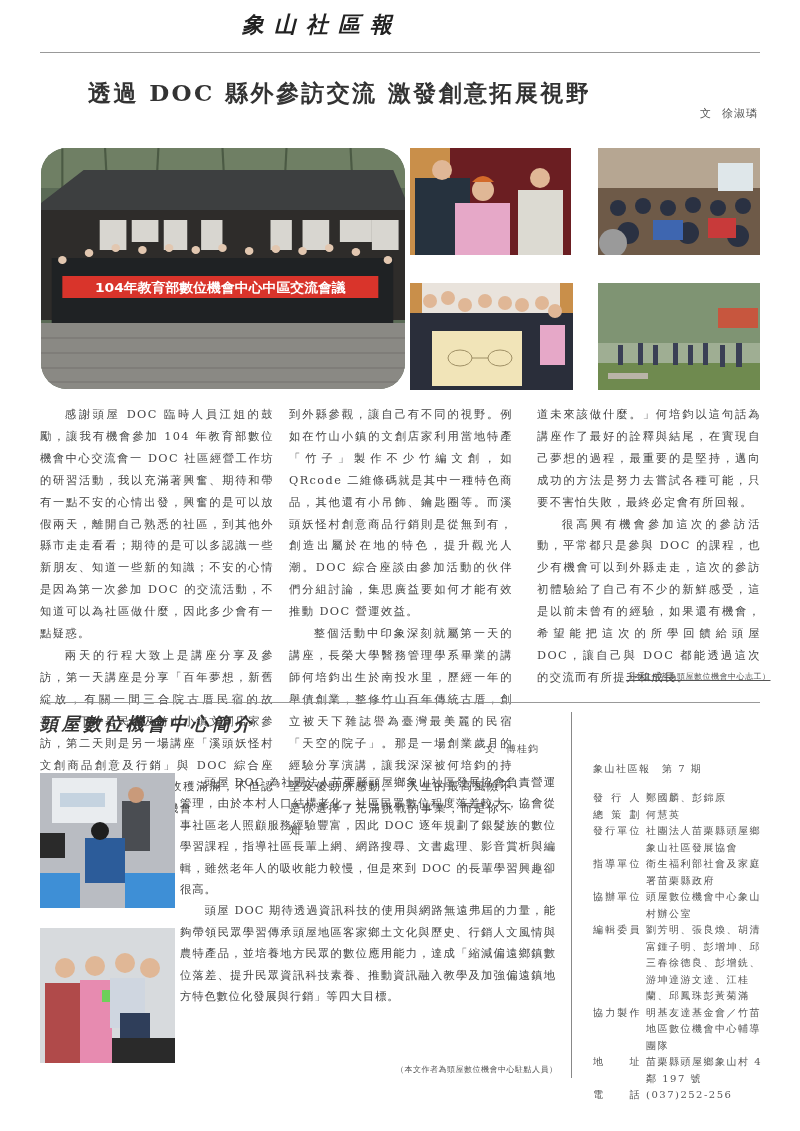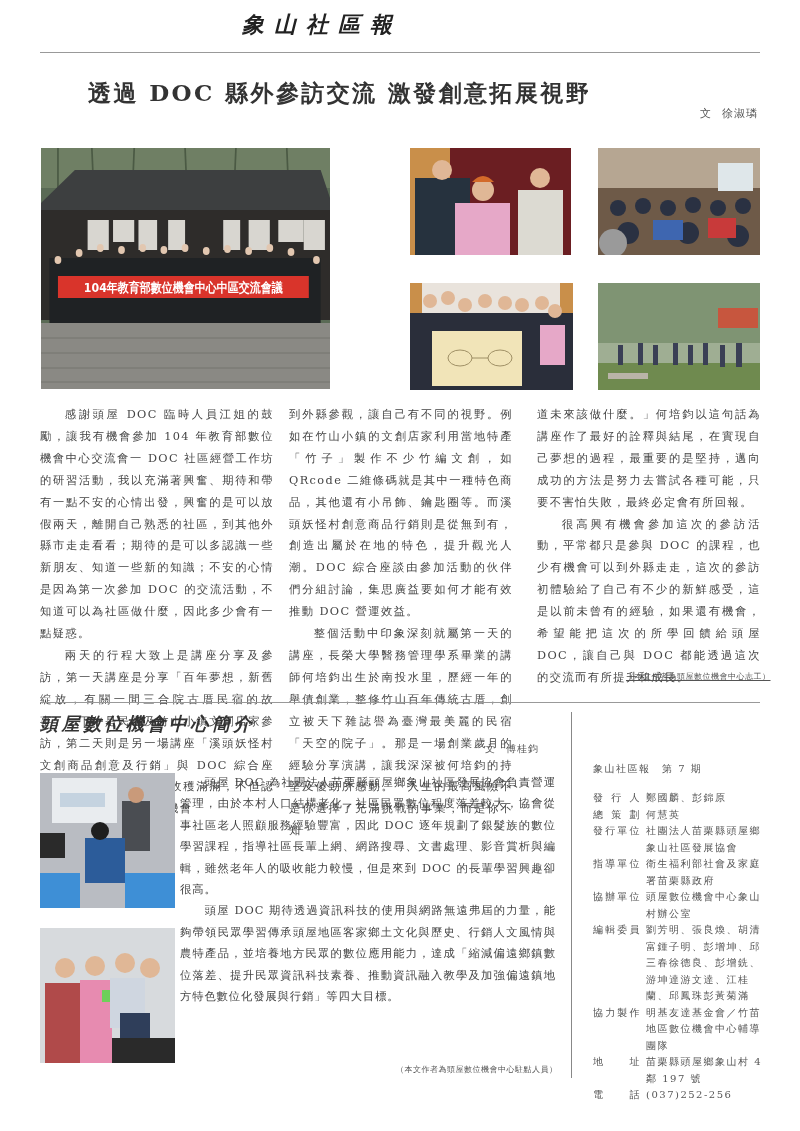--- a/index.html
+++ b/index.html
@@ -42,21 +42,21 @@
 <body>
 
 <div class="masthead">象山社區報</div>
 <div class="masthead-rule"></div>
 
 <h1 class="a1-title">透過 DOC 縣外參訪交流  激發創意拓展視野</h1>
 <div class="a1-byline">
   <span>文</span><span>徐淑璘</span>
 </div>
 
-<div class="photo" style="left:41px;top:148px;width:289px;height:241px;">
+<div class="photo" style="left:41px;top:148px;width:364px;height:241px;border-radius:26px;">
   <svg viewBox="0 0 341 241" preserveAspectRatio="none">
     <rect width="341" height="241" fill="#5a6a55"></rect>
     <rect width="341" height="40" fill="#6f7f64"></rect>
     <g stroke="#4b5a44" stroke-width="2">
         <line x1="20" y1="0" x2="20" y2="40"></line>
         <line x1="60" y1="0" x2="62" y2="40"></line>
         <line x1="110" y1="0" x2="108" y2="40"></line>
         <line x1="170" y1="0" x2="172" y2="40"></line>
         <line x1="230" y1="0" x2="228" y2="40"></line>
         <line x1="290" y1="0" x2="292" y2="40"></line>

